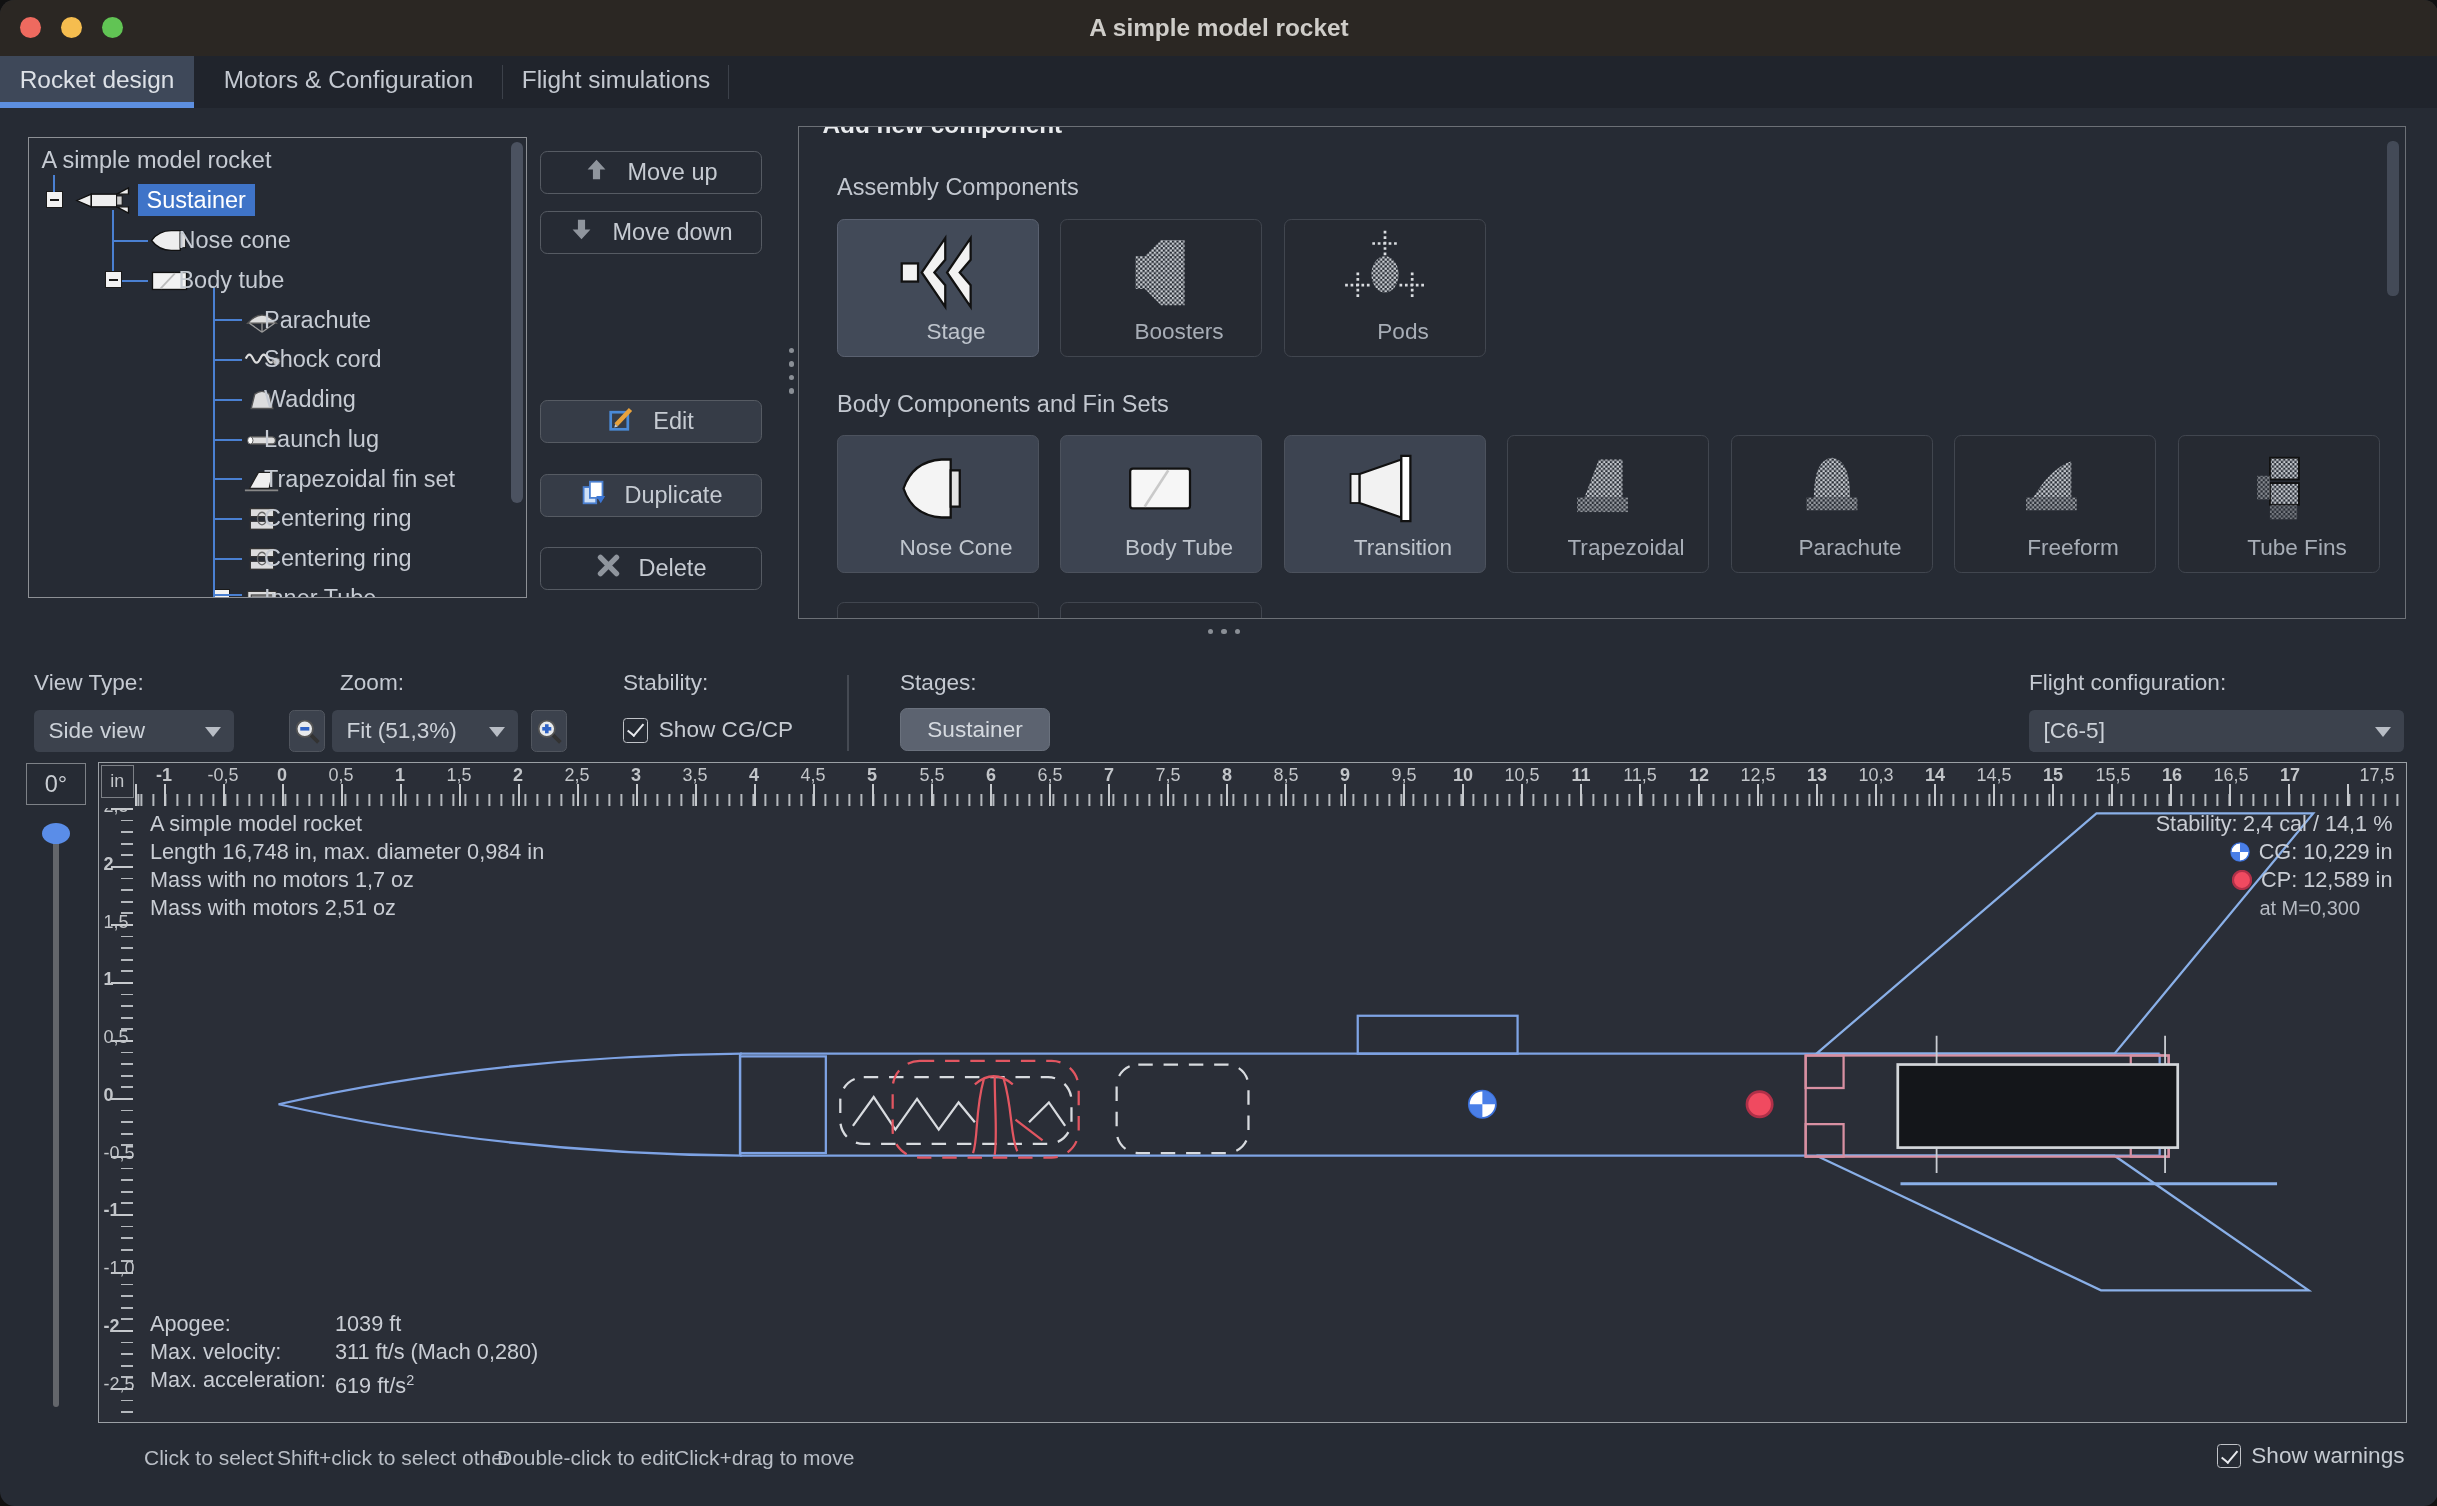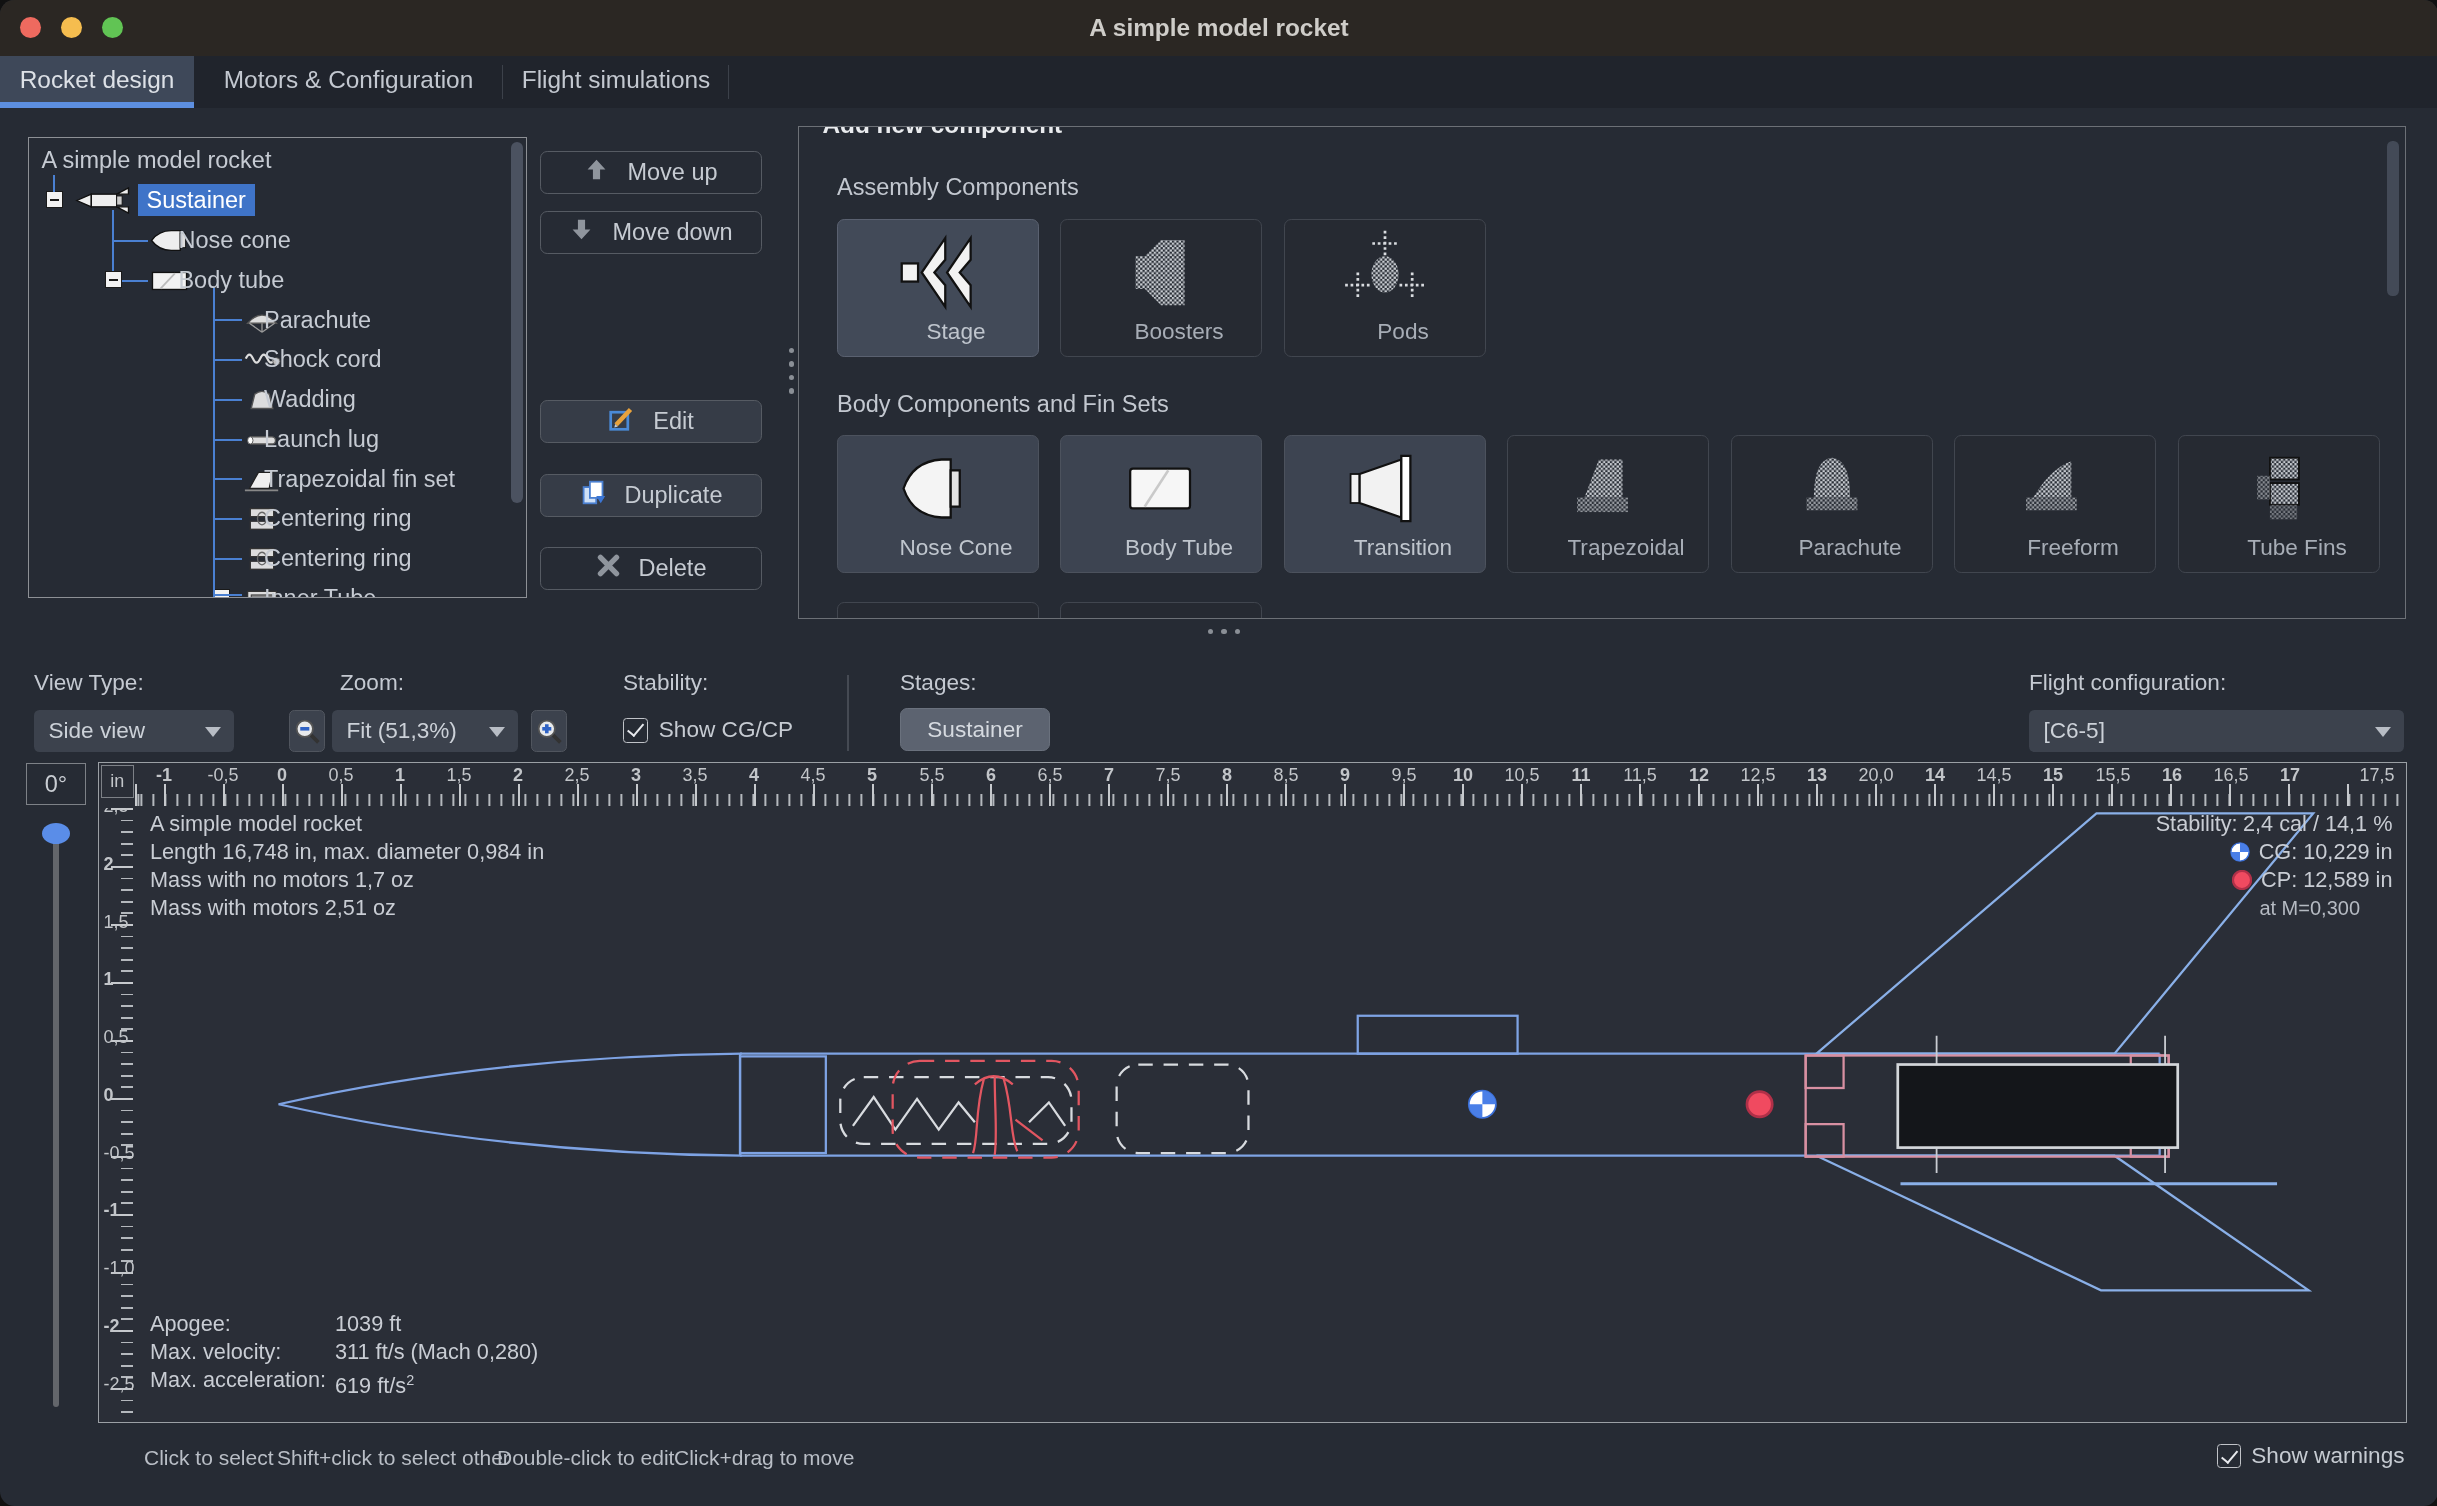--- a/index.html
+++ b/index.html
@@ -513,21 +513,21 @@
         <span class="rlabel" style="left: 1151px;">8,5</span>
         <span class="rlabel int" style="left: 1210px;">9</span>
         <span class="rlabel" style="left: 1269px;">9,5</span>
         <span class="rlabel int" style="left: 1328px;">10</span>
         <span class="rlabel" style="left: 1387px;">10,5</span>
         <span class="rlabel int" style="left: 1446px;">11</span>
         <span class="rlabel" style="left: 1505px;">11,5</span>
         <span class="rlabel int" style="left: 1564px;">12</span>
         <span class="rlabel" style="left: 1623px;">12,5</span>
         <span class="rlabel int" style="left: 1682px;">13</span>
-        <span class="rlabel" style="left: 1741px;">20,0</span>
+        <span class="rlabel" style="left: 1741px;">10,3</span>
         <span class="rlabel int" style="left: 1800px;">14</span>
         <span class="rlabel" style="left: 1859px;">14,5</span>
         <span class="rlabel int" style="left: 1918px;">15</span>
         <span class="rlabel" style="left: 1978px;">15,5</span>
         <span class="rlabel int" style="left: 2037px;">16</span>
         <span class="rlabel" style="left: 2096px;">16,5</span>
         <span class="rlabel int" style="left: 2155px;">17</span>
         <span class="rlabel" style="left: 2214px; margin-left: 28px;">17,5</span>
       </div>
     <div class="vruler" id="vruler">

